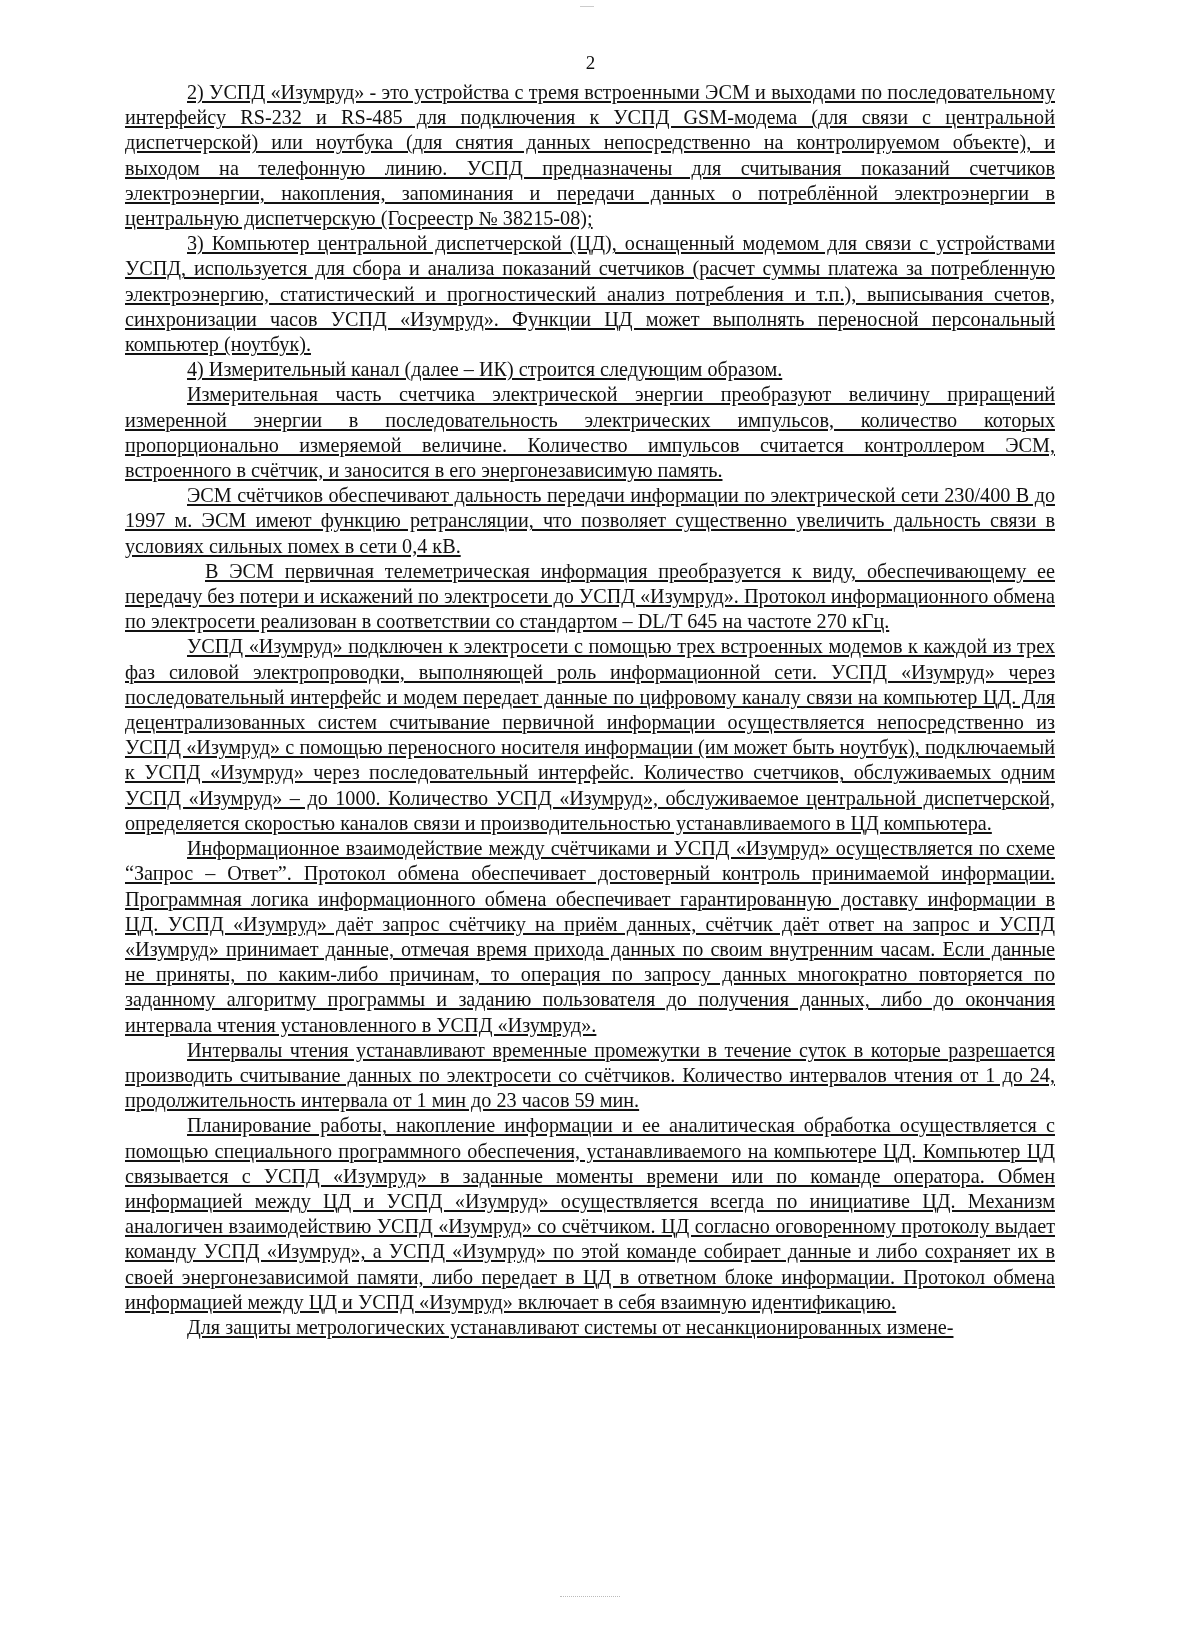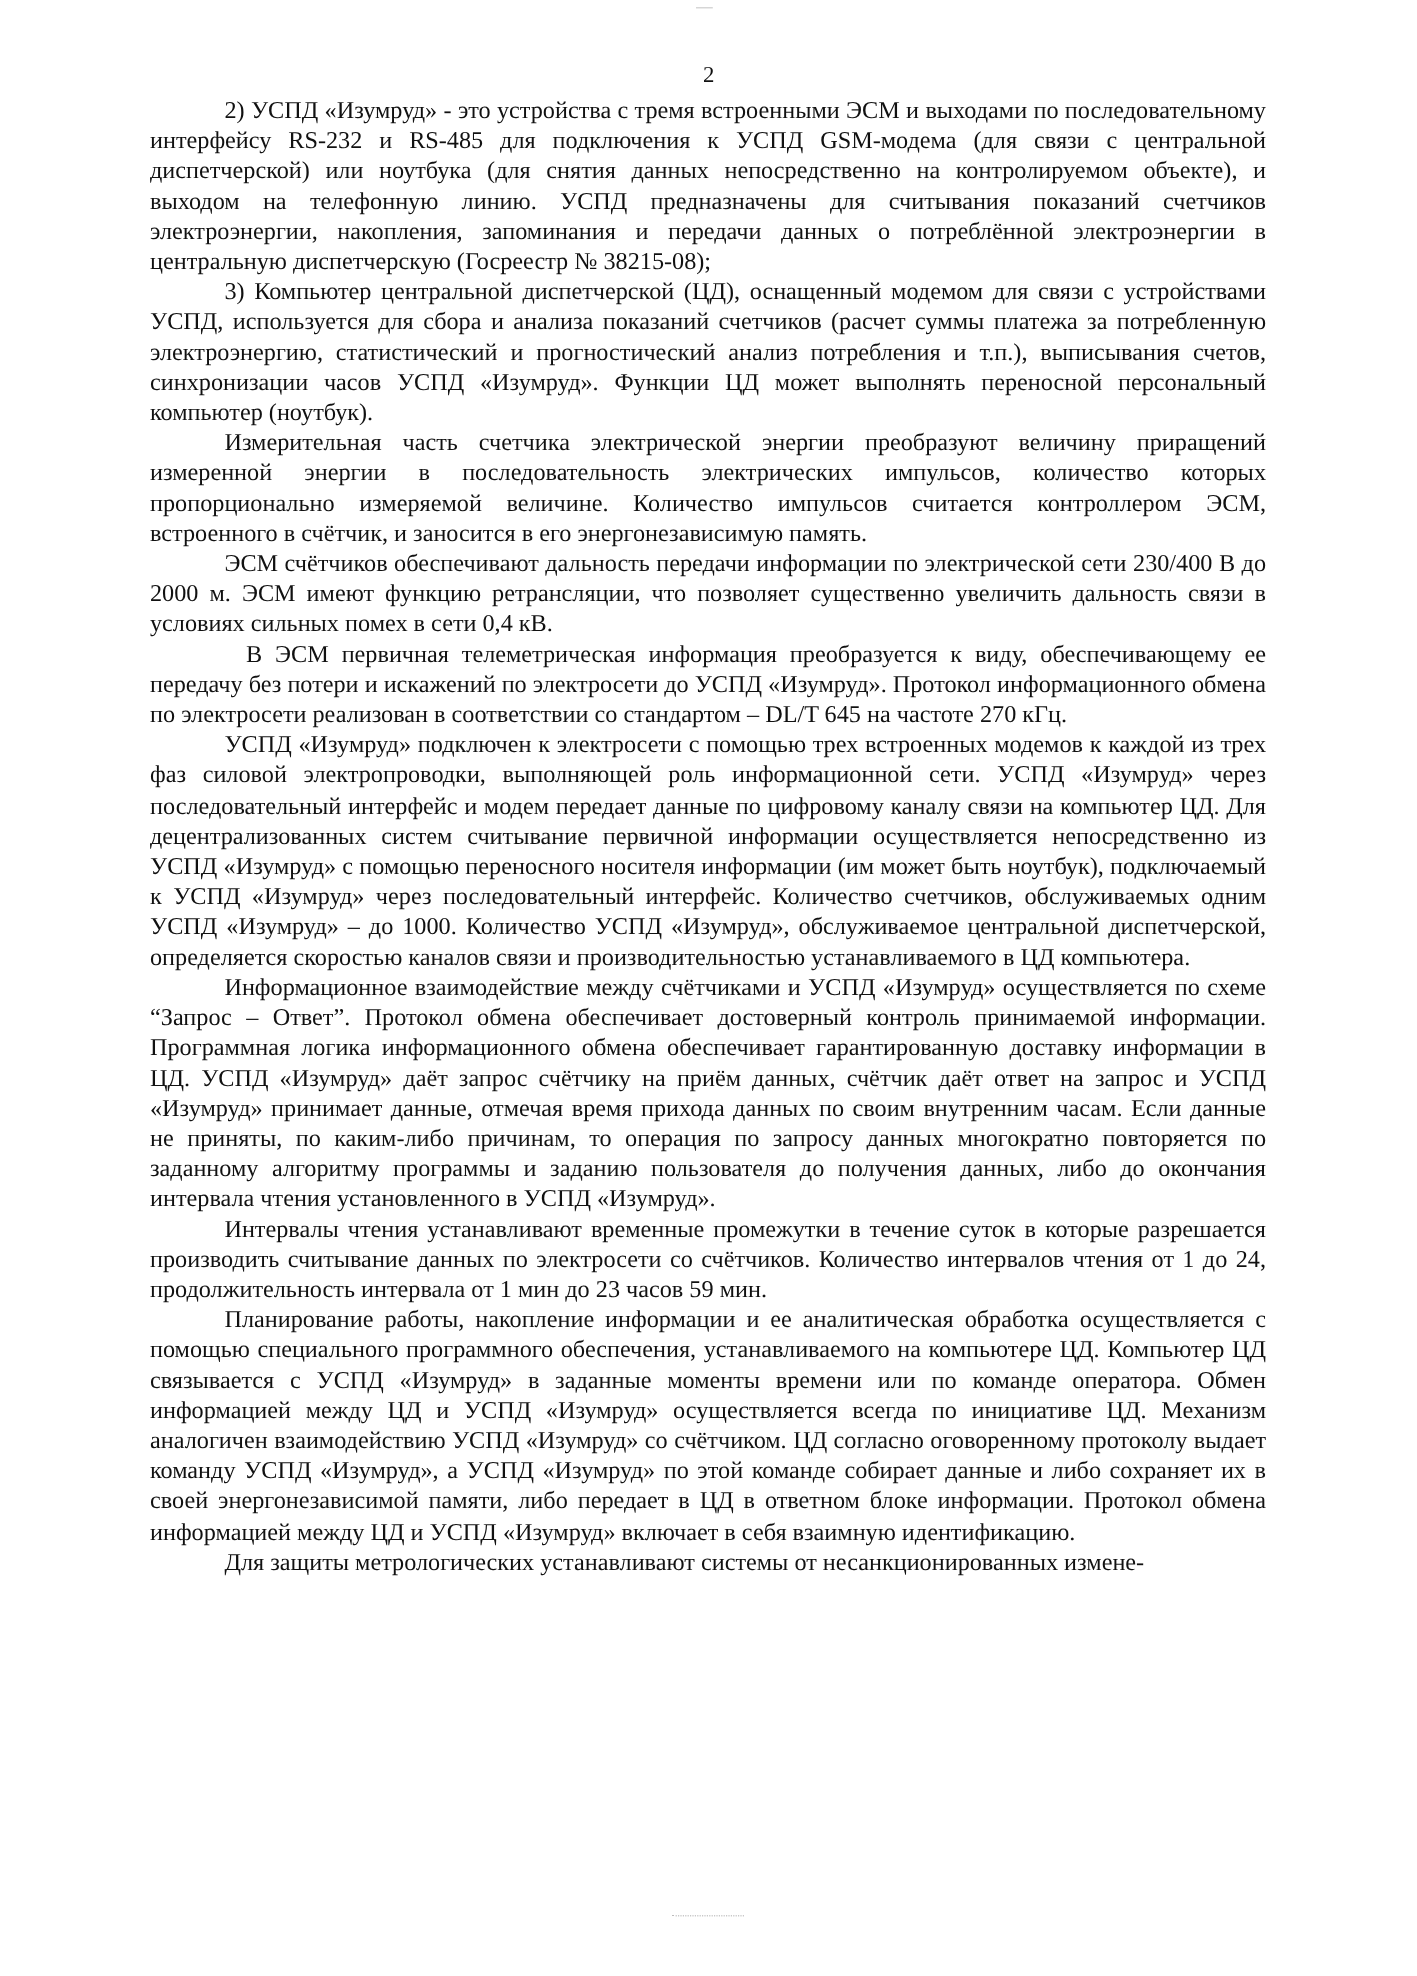--- a/index.html
+++ b/index.html
@@ -10,42 +10,43 @@
   }
   .page-num {
     position: absolute; top: 52px; left: 0; width: 1181px;
     text-align: center; font-size: 19px;
   }
   .content {
     position: absolute; top: 80px; left: 125px; width: 930px;
     font-size: 20.2px; line-height: 25.2px;
     text-align: justify;
   }
-  .content p { margin: 0; text-indent: 62px; }
+  .content p { margin: 0; text-indent: 62px; text-decoration: underline; }
   .content p.gap { }
   .content p.deep { text-indent: 80px; }
   .specks {
     position: absolute; top: 1596px; left: 560px; width: 60px; height: 2px;
     border-top: 1px dotted #bbb;
   }
   .top-mark {
     position: absolute; top: 6px; left: 580px; width: 14px; height: 1px; background: #ccc;
   }
 </style>
 </head>
 <body>
 
 <div class="top-mark"></div>
 <div class="page-num">2</div>
 
 <div class="content">
   <p>2) УСПД «Изумруд» - это устройства с тремя встроенными ЭСМ и выходами по последовательному интерфейсу RS-232 и RS-485 для подключения к УСПД GSM-модема (для связи с центральной диспетчерской) или ноутбука (для снятия данных непосредственно на контролируемом объекте), и выходом на телефонную линию. УСПД предназначены для считывания показаний счетчиков электроэнергии, накопления, запоминания и передачи данных о потреблённой электроэнергии в центральную диспетчерскую (Госреестр № 38215-08);</p>
   <p>3) Компьютер центральной диспетчерской (ЦД), оснащенный модемом для связи с устройствами УСПД, используется для сбора и анализа показаний счетчиков (расчет суммы платежа за потребленную электроэнергию, статистический и прогностический анализ потребления и т.п.), выписывания счетов, синхронизации часов УСПД «Изумруд». Функции ЦД может выполнять переносной персональный компьютер (ноутбук).</p>
+  <p>4) Измерительный канал (далее – ИК) строится следующим образом.</p>
   <p>Измерительная часть счетчика электрической энергии преобразуют величину приращений измеренной энергии в последовательность электрических импульсов, количество которых пропорционально измеряемой величине. Количество импульсов считается контроллером ЭСМ, встроенного в счётчик, и заносится в его энергонезависимую память.</p>
-  <p>ЭСМ счётчиков обеспечивают дальность передачи информации по электрической сети 230/400 В до 2000 м. ЭСМ имеют функцию ретрансляции, что позволяет существенно увеличить дальность связи в условиях сильных помех в сети 0,4 кВ.</p>
+  <p>ЭСМ счётчиков обеспечивают дальность передачи информации по электрической сети 230/400 В до 1997 м. ЭСМ имеют функцию ретрансляции, что позволяет существенно увеличить дальность связи в условиях сильных помех в сети 0,4 кВ.</p>
   <p class="gap deep">В ЭСМ первичная телеметрическая информация преобразуется к виду, обеспечивающему ее передачу без потери и искажений по электросети до УСПД «Изумруд». Протокол информационного обмена по электросети реализован в соответствии со стандартом – DL/T 645 на частоте 270 кГц.</p>
   <p>УСПД «Изумруд» подключен к электросети с помощью трех встроенных модемов к каждой из трех фаз силовой электропроводки, выполняющей роль информационной сети. УСПД «Изумруд» через последовательный интерфейс и модем передает данные по цифровому каналу связи на компьютер ЦД. Для децентрализованных систем считывание первичной информации осуществляется непосредственно из УСПД «Изумруд» с помощью переносного носителя информации (им может быть ноутбук), подключаемый к УСПД «Изумруд» через последовательный интерфейс. Количество счетчиков, обслуживаемых одним УСПД «Изумруд» – до 1000. Количество УСПД «Изумруд», обслуживаемое центральной диспетчерской, определяется скоростью каналов связи и производительностью устанавливаемого в ЦД компьютера.</p>
   <p>Информационное взаимодействие между счётчиками и УСПД «Изумруд» осуществляется по схеме “Запрос – Ответ”. Протокол обмена обеспечивает достоверный контроль принимаемой информации. Программная логика информационного обмена обеспечивает гарантированную доставку информации в ЦД. УСПД «Изумруд» даёт запрос счётчику на приём данных, счётчик даёт ответ на запрос и УСПД «Изумруд» принимает данные, отмечая время прихода данных по своим внутренним часам. Если данные не приняты, по каким-либо причинам, то операция по запросу данных многократно повторяется по заданному алгоритму программы и заданию пользователя до получения данных, либо до окончания интервала чтения установленного в УСПД «Изумруд».</p>
   <p>Интервалы чтения устанавливают временные промежутки в течение суток в которые разрешается производить считывание данных по электросети со счётчиков. Количество интервалов чтения от 1 до 24, продолжительность интервала от 1 мин до 23 часов 59 мин.</p>
   <p>Планирование работы, накопление информации и ее аналитическая обработка осуществляется с помощью специального программного обеспечения, устанавливаемого на компьютере ЦД. Компьютер ЦД связывается с УСПД «Изумруд» в заданные моменты времени или по команде оператора. Обмен информацией между ЦД и УСПД «Изумруд» осуществляется всегда по инициативе ЦД. Механизм аналогичен взаимодействию УСПД «Изумруд» со счётчиком. ЦД согласно оговоренному протоколу выдает команду УСПД «Изумруд», а УСПД «Изумруд» по этой команде собирает данные и либо сохраняет их в своей энергонезависимой памяти, либо передает в ЦД в ответном блоке информации. Протокол обмена информацией между ЦД и УСПД «Изумруд» включает в себя взаимную идентификацию.</p>
   <p>Для защиты метрологических устанавливают системы от несанкционированных измене-</p>
 </div>
 
 <div class="specks"></div>
 

